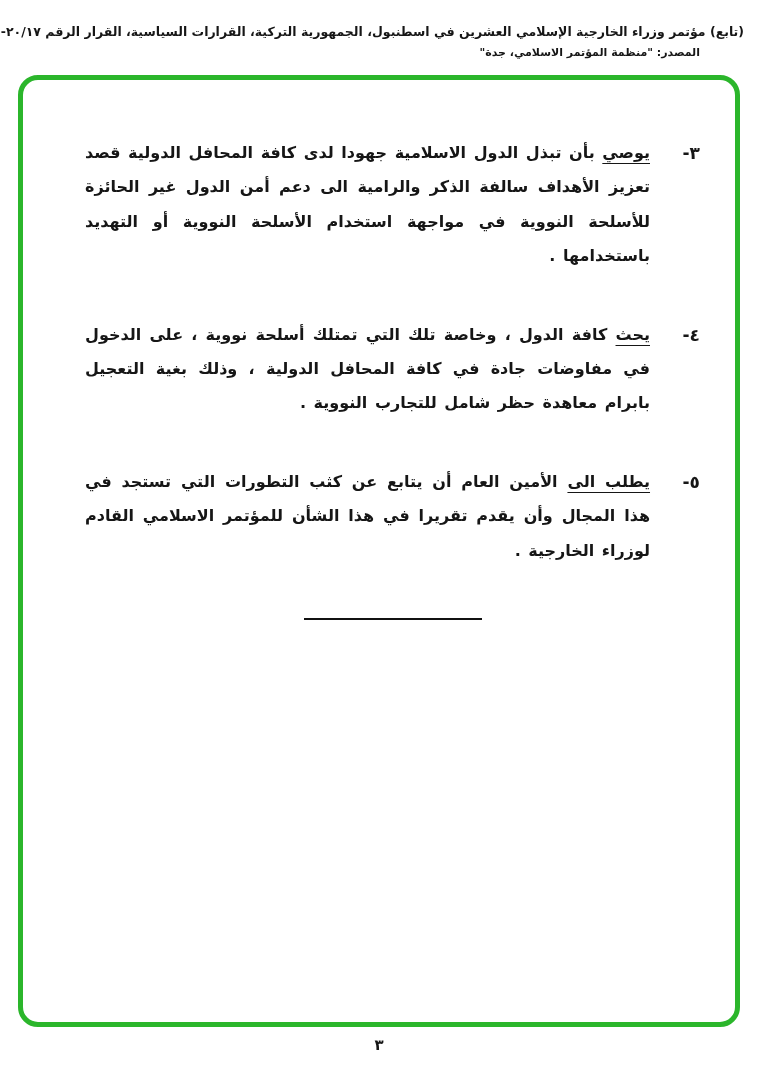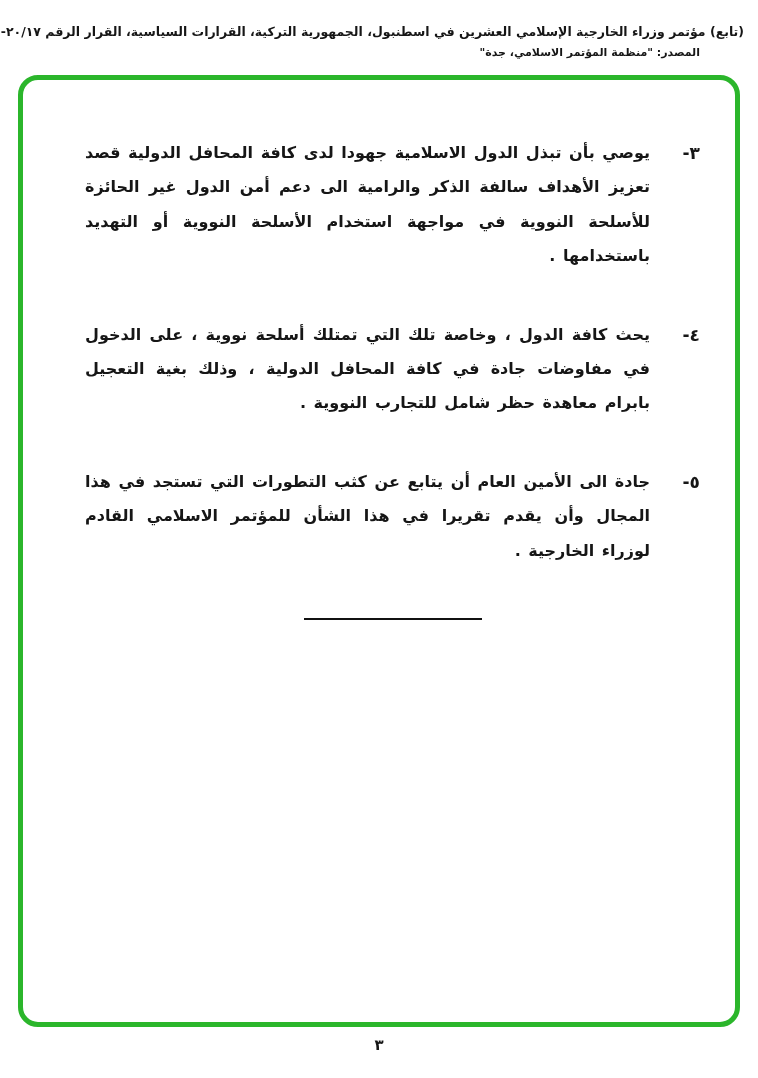--- a/index.html
+++ b/index.html
@@ -51,20 +51,21 @@
   }
   .txt {
     flex:1;
     font-size:16px;
     font-weight:bold;
     line-height:2.15;
     text-align:justify;
     word-spacing:2px;
   }
   .lead {
+    text-decoration:underline;
     text-underline-offset:5px;
   }
 
   .divider {
     width:178px;
     height:0;
     border-top:2px solid #111111;
     margin:50px auto 0 auto;
   }
 
@@ -88,21 +89,21 @@
       <p class="txt"><span class="lead">يوصي</span> <span>بأن تبذل الدول الاسلامية جهودا لدى كافة المحافل الدولية قصد تعزيز الأهداف سالفة الذكر والرامية الى دعم أمن الدول غير الحائزة للأسلحة النووية في مواجهة استخدام الأسلحة النووية أو التهديد باستخدامها .</span></p>
     </section>
 
     <section class="res">
       <div class="num">٤-</div>
       <p class="txt"><span class="lead">يحث</span> <span>كافة الدول ، وخاصة تلك التي تمتلك أسلحة نووية ، على الدخول في مفاوضات جادة في كافة المحافل الدولية ، وذلك بغية التعجيل بابرام معاهدة حظر شامل للتجارب النووية .</span></p>
     </section>
 
     <section class="res">
       <div class="num">٥-</div>
-      <p class="txt"><span class="lead">جادة الى</span> <span>الأمين العام أن يتابع عن كثب التطورات التي تستجد في هذا المجال وأن يقدم تقريرا في هذا الشأن للمؤتمر الاسلامي القادم لوزراء الخارجية .</span></p>
+      <p class="txt"><span class="lead">يطلب الى</span> <span>الأمين العام أن يتابع عن كثب التطورات التي تستجد في هذا المجال وأن يقدم تقريرا في هذا الشأن للمؤتمر الاسلامي القادم لوزراء الخارجية .</span></p>
     </section>
 
     <div class="divider"></div>
 
   </main>
 
   <footer class="doc-footer">
     <span class="pageno">٣</span>
   </footer>
 

